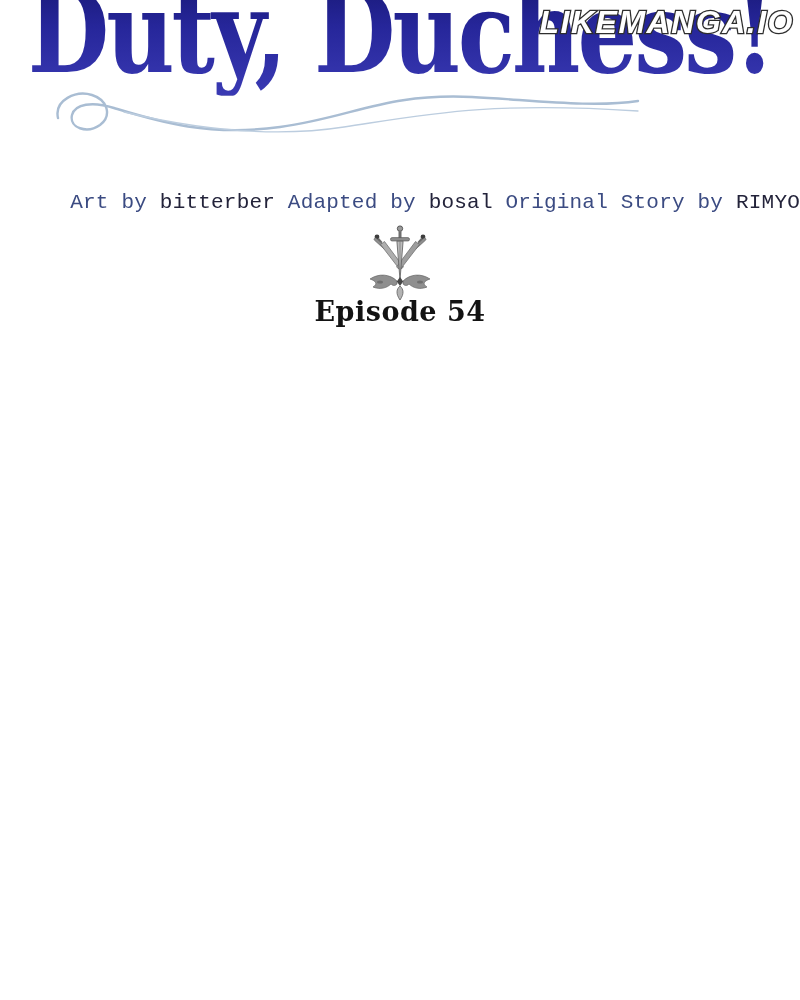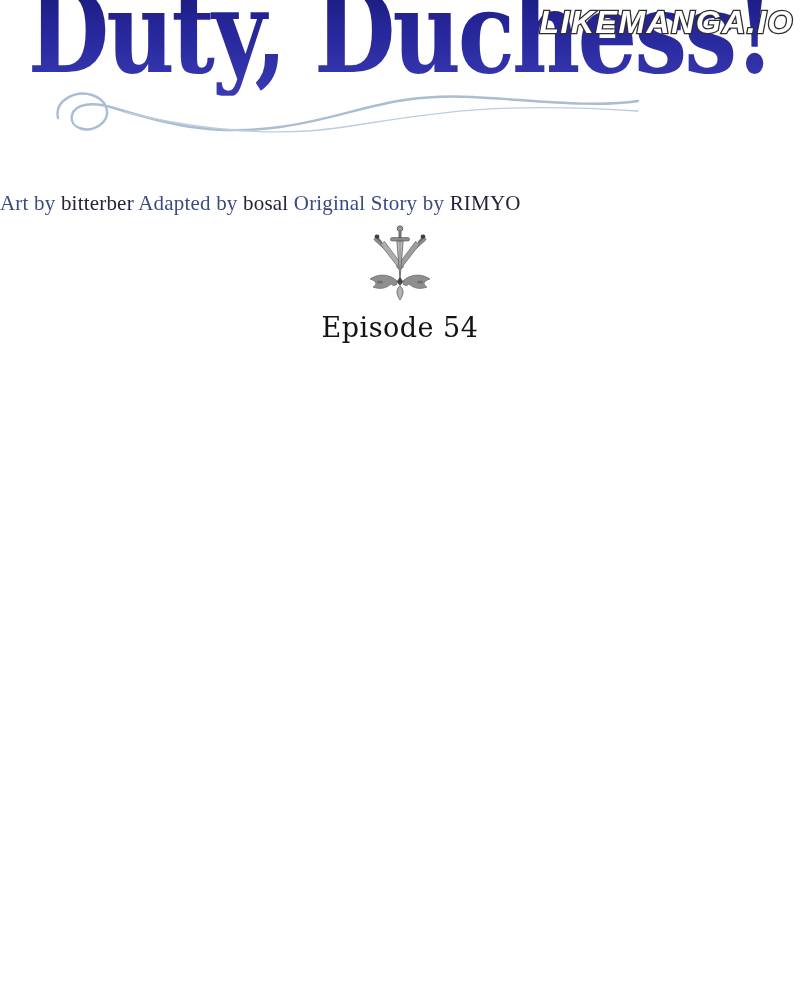--- a/index.html
+++ b/index.html
@@ -54,51 +54,52 @@
     top: 82px;
     z-index: 0;
   }
 
   
   .credits {
     position: absolute;
     top: 170px;
     left: 0;
     right: 0;
-    text-align: left;
-    font-family: Liberation Serif, serif;
+    text-align: right;
+    font-family: Liberation Mono, monospace;
     font-size: 21px;
     letter-spacing: 0.2px;
     white-space: nowrap;
     z-index: 1;
   }
   .credits .label { color: #3b4b82; }
   .credits .name  { color: #23233a; }
 
   
   .ornament {
     position: absolute;
     top: 224px;
     left: 50%;
     margin-left: -40px;
     z-index: 1;
   }
 
   
   .episode {
     position: absolute;
-    top: 312px;
+    top: 296px;
     left: 0;
     right: 0;
     text-align: center;
     font-family: "DejaVu Serif", serif;
     font-size: 27px;
     color: #131313;
     letter-spacing: 0.5px;
     z-index: 1;
+    font-weight: bold;
   }
 </style>
 </head>
 <body>
 
 <svg class="flourish" width="590" height="56" viewBox="0 0 590 56" aria-hidden="true">
   <path d="M6,36 C2,18 24,8 40,13 C56,18 60,34 48,43 C35,52 17,46 20,33 C23,22 40,19 62,26 C105,39 155,55 228,45 C302,35 332,11 420,15 C480,18 540,26 586,19" fill="none" stroke="#a9bdd3" stroke-width="2.4" stroke-linecap="round"></path>
   <path d="M72,30 C135,45 215,57 292,45 C372,33 435,19 586,29" fill="none" stroke="#bccddf" stroke-width="1.3" stroke-linecap="round"></path>
 </svg>
 

